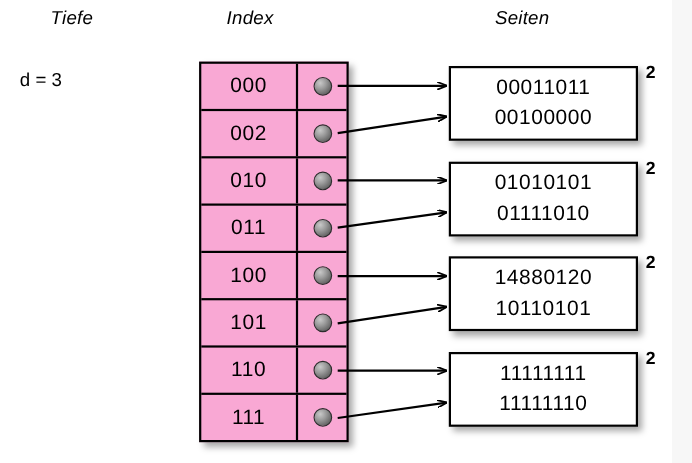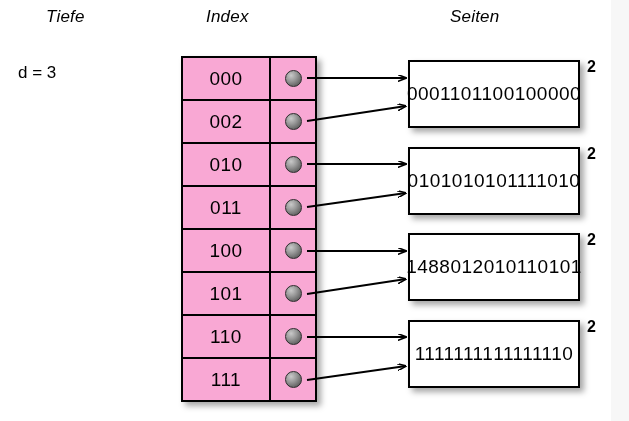--- a/index.html
+++ b/index.html
@@ -97,21 +97,21 @@
   .page-box {
     position: absolute;
     left: 408px;
     width: 172px;
     height: 68px;
     border: 2px solid #000;
     background: #ffffff;
     box-sizing: border-box;
     box-shadow: 4px 4px 6px rgba(0,0,0,0.35);
     display: flex;
-    flex-direction: row;
+    flex-direction: column;
     align-items: center;
     justify-content: center;
   }
   .page-line {
     font-size: 19px;
     letter-spacing: 0.5px;
     line-height: 1.45;
   }
   .page-count {
     position: absolute;

